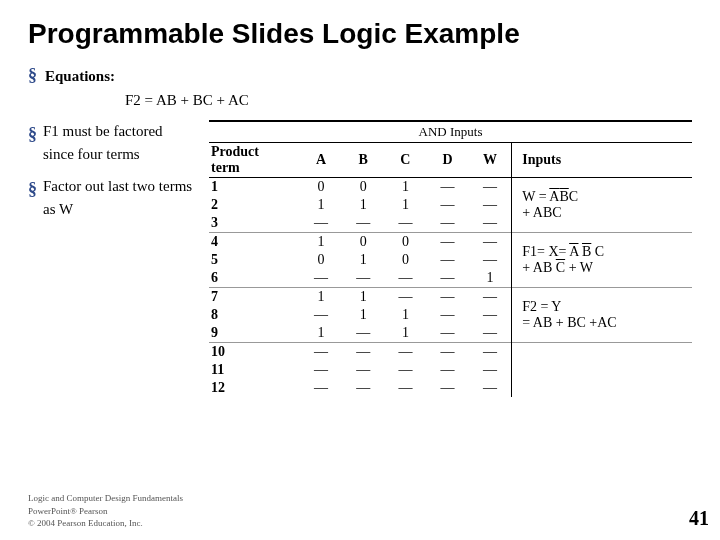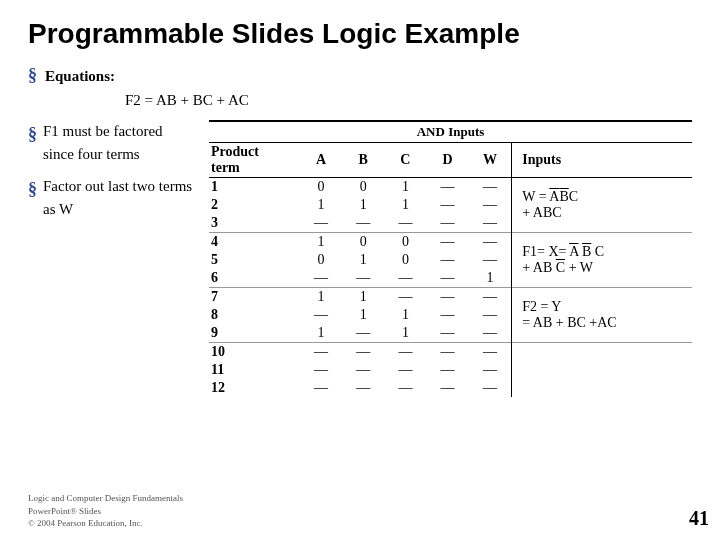--- a/index.html
+++ b/index.html
@@ -85,21 +85,21 @@
       flex-shrink: 0;
     }
 
     .truth-table-area {
       flex: 1;
       font-size: 13px;
     }
 
     .and-inputs-header {
       text-align: center;
-      font-weight: bold;
+      font-weight: normal;
       font-size: 13px;
       border-bottom: 1px solid #000;
       padding-bottom: 2px;
       margin-bottom: 0;
       border-top: 2px solid #000;
       padding-top: 2px;
     }
 
     table.truth-table {
       border-collapse: collapse;
@@ -315,18 +315,18 @@
             <td>—</td>
           </tr>
         </tbody>
       </table>
     </div>
   </div>
 
   <div class="footer">
     <div class="footer-left">
       <div>Logic and Computer Design Fundamentals</div>
-      <div>PowerPoint® Slides</div>
+      <div>PowerPoint® Pearson</div>
       <div>© 2004 Pearson Education, Inc.</div>
     </div>
     <div class="footer-right">41</div>
   </div>
 </div>
 
 </body></html>

